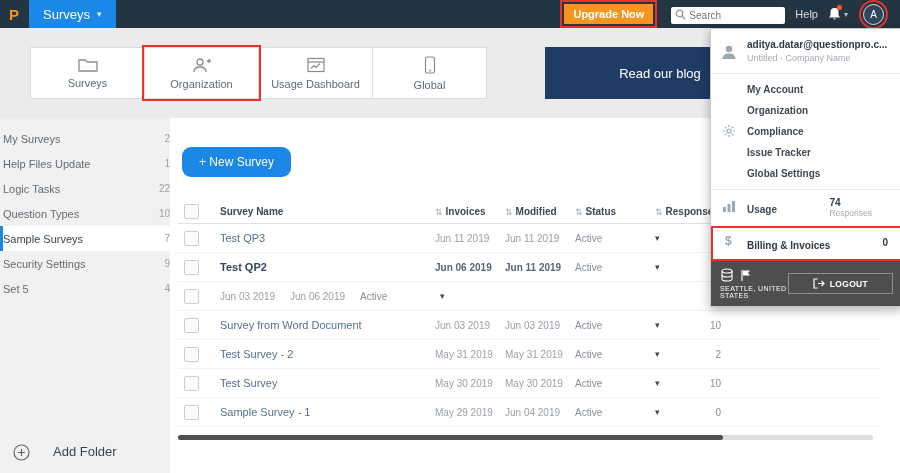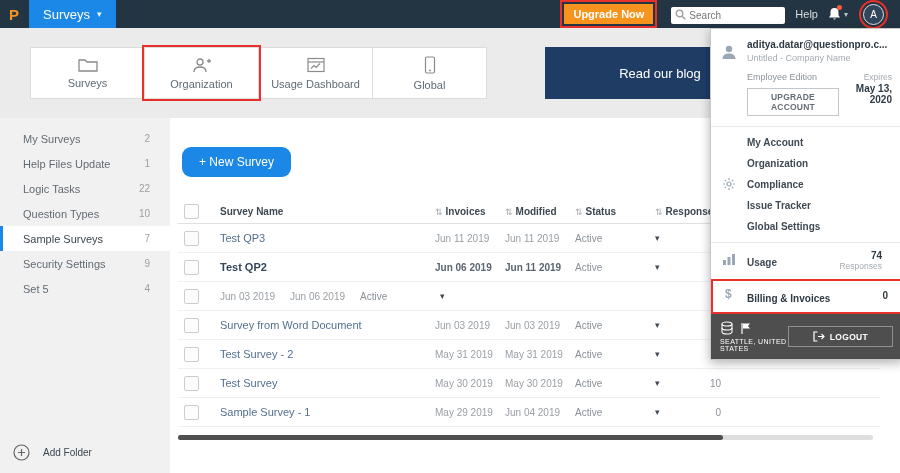--- a/index.html
+++ b/index.html
@@ -36,26 +36,26 @@
        cursor:pointer;box-sizing:border-box;position:relative;}
   .tab-label{font-size:11px;color:#5f6b76;}
   .tab.annotated{outline:2px solid var(--annotation_red);z-index:2;}
   .blog-banner{position:absolute;top:47px;left:545px;width:230px;height:52px;background:var(--banner_blue);
                color:#fff;font-size:13px;display:flex;align-items:center;justify-content:center;
                cursor:pointer;z-index:1;}
 
   
   .sidebar{position:absolute;top:118px;left:0;width:170px;bottom:0;background:#f1f1f1;}
   .side-list{padding-top:8px;}
-  .side-item{height:25px;display:flex;align-items:center;padding:0 20px;font-size:11px;color:#636b72;
+  .side-item{height:25px;display:flex;align-items:center;padding:0 0;font-size:11px;color:#636b72;
              cursor:pointer;border-left:3px solid transparent;}
   .side-item .count{margin-left:auto;font-size:10px;color:#9aa0a6;}
   .side-item.active{background:#fff;border-left-color:var(--accent_blue);color:#3c4650;}
-  .add-folder{position:absolute;left:13px;bottom:12px;display:flex;align-items:center;gap:13px;
-              font-size:10px;color:#3c4650;cursor:pointer;}
+  .add-folder{position:absolute;left:13px;bottom:12px;display:flex;gap:23px;
+              font-size:13px;color:#3c4650;cursor:pointer;}
 
   
   .content{position:absolute;top:118px;left:170px;right:0;bottom:0;background:#fff;}
   .new-survey-btn{position:absolute;top:29px;left:12px;background:var(--accent_blue);color:#fff;border:0;
                   border-radius:9px;font-size:12px;padding:8px 17px;cursor:pointer;
                   font-family:"Liberation Sans",sans-serif;}
   .table{position:absolute;top:81px;left:8px;width:702px;}
   .tr{display:flex;align-items:center;height:28px;border-bottom:1px solid #f0f0f1;}
   .thead{height:24px;border-bottom:1px solid #e0e0e0;}
   .c-check{width:42px;display:flex;align-items:center;padding-left:6px;box-sizing:border-box;}
@@ -88,21 +88,21 @@
   .am-expires-date{font-size:10px;font-weight:700;color:#2e3a44;margin-top:1px;}
   .am-upgrade{margin-top:6px;font-size:8.5px;font-weight:700;letter-spacing:.2px;color:#666e75;
               border:1px solid #c2c7cc;background:#fff;padding:3px 7px;cursor:pointer;
               font-family:"Liberation Sans",sans-serif;}
   .am-menu{border-top:1px solid #e9e9e9;padding:5px 0;}
   .am-item{position:relative;padding:5px 10px 5px 36px;font-size:10px;font-weight:700;color:#3f4a54;cursor:pointer;}
   .am-gear-icon{position:absolute;left:11px;top:3px;}
   .am-usage{position:relative;border-top:1px solid #e9e9e9;padding:9px 10px 9px 36px;cursor:pointer;}
   .am-usage-icon{position:absolute;left:11px;top:10px;}
   .am-usage-label{font-size:10px;font-weight:700;color:#3f4a54;}
-  .am-usage-right{position:absolute;right:20px;top:7px;text-align:right;}
+  .am-usage-right{position:absolute;right:30px;top:7px;text-align:left;}
   .am-usage-value{font-size:10px;font-weight:700;color:#2e3a44;}
   .am-usage-unit{font-size:8.5px;color:#a5abb1;}
   .am-billing{position:relative;border-top:1px solid #e9e9e9;padding:8px 10px 8px 36px;cursor:pointer;
               outline:2px solid var(--annotation_red);outline-offset:-2px;}
   .am-dollar-icon{position:absolute;left:14px;top:7px;font-size:12px;font-weight:700;color:#9aa7b4;}
   .am-billing-label{font-size:10px;font-weight:700;color:#2e3a44;}
   .am-billing-value{position:absolute;right:14px;top:10px;font-size:10px;font-weight:700;color:#2e3a44;}
   .am-footer{background:#4e4e4e;padding:7px 9px;display:flex;align-items:center;justify-content:space-between;}
   .am-loc{display:flex;flex-direction:column;gap:3px;}
   .am-loc-icons{display:flex;gap:6px;align-items:center;}
@@ -323,30 +323,20 @@
   </main>
 
   <div class="account-menu">
     <div class="am-top">
       <svg class="am-person-icon" width="16" height="16">
           <circle cx="8" cy="5" r="3.2" fill="#9aa7b4"></circle>
           <path d="M1.5 15c0-3.6 2.9-5.4 6.5-5.4s6.5 1.8 6.5 5.4z" fill="#9aa7b4"></path>
         </svg>
       <div class="am-email">aditya.datar@questionpro.c...</div>
       <div class="am-company">Untitled - Company Name</div>
-      <div class="am-edrow">
-        <div>
-          <div class="am-edition">Employee Edition</div>
-          <button class="am-upgrade">UPGRADE ACCOUNT</button>
-        </div>
-        <div class="am-expires">
-          <div class="am-expires-label">Expires</div>
-          <div class="am-expires-date">May 13, 2020</div>
-        </div>
-      </div>
     </div>
 
     <div class="am-menu">
       <div class="am-item">My Account</div>
       <div class="am-item">Organization</div>
       <div class="am-item">
         <svg class="am-gear-icon" width="14" height="14" viewBox="0 0 14 14">
             <g stroke="#9aa7b4" stroke-width="1.2" fill="none">
               <circle cx="7" cy="7" r="2"></circle>
               <path d="M7 1v2M7 11v2M1 7h2M11 7h2M2.8 2.8l1.4 1.4M9.8 9.8l1.4 1.4M11.2 2.8L9.8 4.2M4.2 9.8l-1.4 1.4"></path>

